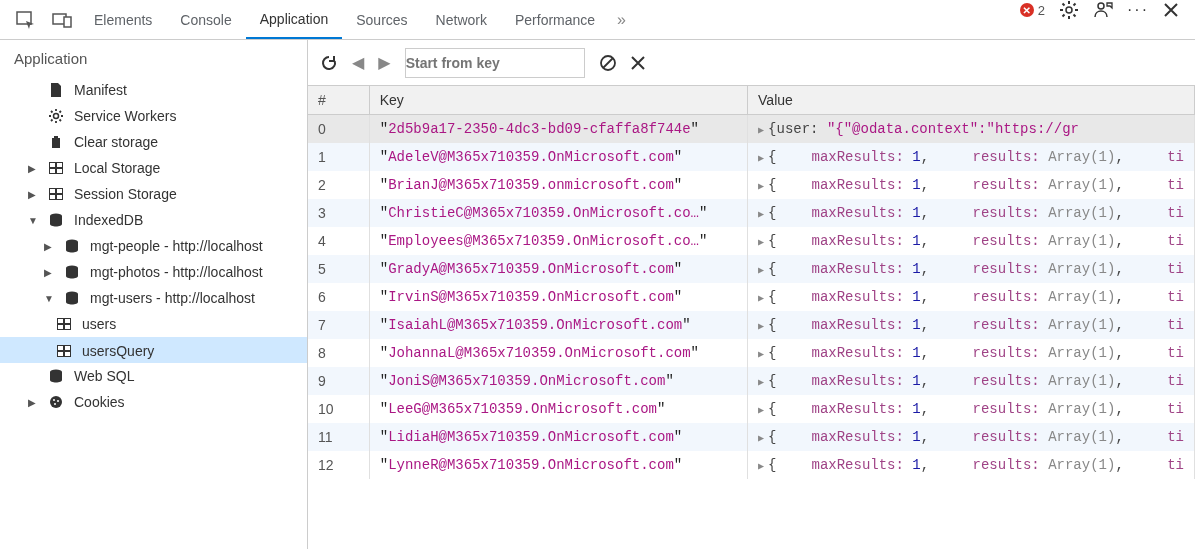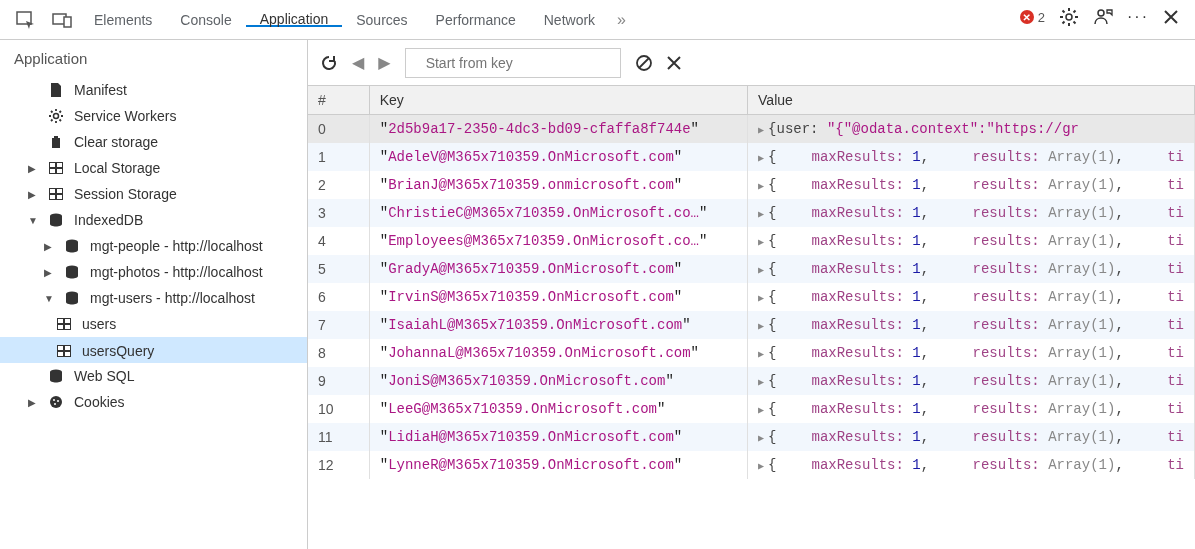--- a/index.html
+++ b/index.html
@@ -7,24 +7,24 @@
   font-family: "Segoe UI", Arial, sans-serif;
   font-size: 13px;
   color: #333;
   background: #fff;
   width: 1195px;
   height: 549px;
   overflow: hidden;
 }
 .top-tabs {
   display: flex;
-  align-items: flex-end;
+  align-items: flex-start;
   height: 40px;
   border-bottom: 1px solid #ccc;
-  padding: 12px 8px;
+  padding: 0 8px;
 }
 .top-tabs .tool-icon {
   padding: 0 8px;
   display: flex;
   align-items: center;
   height: 100%;
   cursor: pointer;
 }
 .top-tabs .tab {
   padding: 0 14px;
@@ -124,24 +124,25 @@
   padding: 0 12px;
   gap: 14px;
 }
 .toolbar .nav-arrow {
   color: #888;
   font-size: 16px;
   cursor: pointer;
 }
 .toolbar input {
   height: 30px;
-  width: 216px;
+  width: 180px;
   border: 1px solid #ccc;
-  padding: 0 20px;
+  padding: 0 0;
   font-size: 14px;
+  font-weight: bold;
 }
 .table-wrap {
   flex: 1;
   overflow: hidden;
 }
 table {
   width: 100%;
   border-collapse: collapse;
   font-family: Consolas, "Courier New", monospace;
   font-size: 14px;
@@ -193,22 +194,22 @@
     <svg width="20" height="16" viewBox="0 0 20 16">
         <rect x="1" y="2" width="13" height="10" fill="none" stroke="#555" stroke-width="1.5"></rect>
         <rect x="12" y="5" width="7" height="10" fill="#fff" stroke="#555" stroke-width="1.5"></rect>
       </svg>
   </div>
   <div id="tabs-container" style="display:flex;height:100%">
       <div class="tab">Elements</div>
       <div class="tab">Console</div>
       <div class="tab active">Application</div>
       <div class="tab">Sources</div>
+      <div class="tab">Network</div>
       <div class="tab">Performance</div>
-      <div class="tab">Network</div>
     </div>
   <div class="tool-icon" style="color:#888;font-size:16px">»</div>
   <div class="spacer"></div>
   <div class="right-icons">
     <div class="error-pill">
       <span class="error-dot">✕</span>
       <span>2</span>
     </div>
     <div>
       <svg width="20" height="20" viewBox="0 0 20 20">

